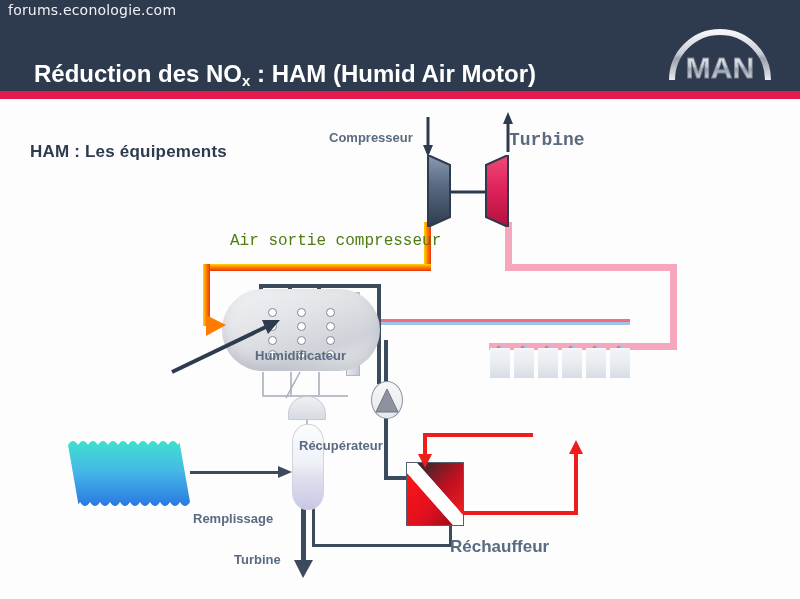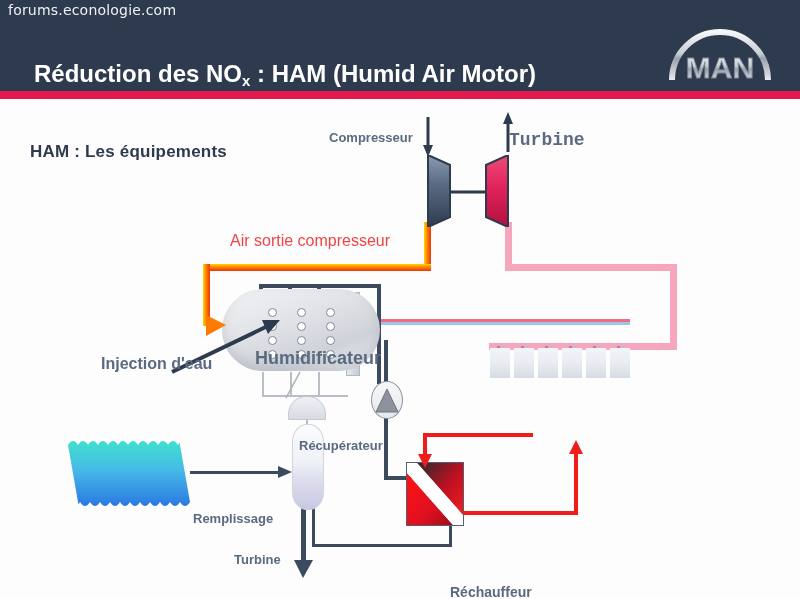--- a/index.html
+++ b/index.html
@@ -20,21 +20,21 @@
 
   
   #man-logo{position:absolute;right:24px;top:16px;width:112px;height:66px;}
   #man-logo svg{display:block;}
 
   
   #subtitle{position:absolute;left:30px;top:142px;font-size:17px;font-weight:bold;
           color:#2e3b4e;letter-spacing:.2px;}
 
   .lbl{position:absolute;font-weight:bold;color:#5a6a80;white-space:nowrap;}
-  .lbl-plain{position:absolute;color:#ef4444;white-space:nowrap;font-weight:normal;}
+  .lbl-plain{position:absolute;color:#4d7c0f;white-space:nowrap;font-weight:normal;font-family:Liberation Mono, monospace;}
 
   
   .pipe{position:absolute;}
 
   
   .dk{background:#3c4a5e;}
   
   .rd{background:#ef1c1c;}
   
   .pk{background:#f6a7bd;}
@@ -289,20 +289,19 @@
     <polygon points="303,578 294,560 313,560" fill="#3c4a5e"></polygon>
 
     <polygon points="425,468 418,454 432,454" fill="#ef1c1c"></polygon>
 
     <polygon points="576,440 569,454 583,454" fill="#ef1c1c"></polygon>
   </svg>
 
   <div class="lbl" style="left:329px;top:130px;font-size:13px;">Compresseur</div>
   <div class="lbl" style="left:509px;top:130px;font-size:18px;font-family:Liberation Mono, monospace;">Turbine</div>
   <div class="lbl-plain" style="left:230px;top:232px;font-size:16px;">Air sortie compresseur</div>
-  <div class="lbl" style="left:101px;top:355px;font-size:16px;">Injection d'eau</div>
-  <div class="lbl" style="left:255px;top:348px;font-size:18px;">Humidificateur</div>
+  <div class="lbl" style="left:255px;top:348px;font-size:13px;">Humidificateur</div>
   <div class="lbl" style="left:259px;top:438px;font-size:13px;margin-left:40px;">Récupérateur</div>
   <div class="lbl" style="left:193px;top:511px;font-size:13px;">Remplissage</div>
   <div class="lbl" style="left:234px;top:552px;font-size:13px;">Turbine</div>
-  <div class="lbl" style="left:450px;top:537px;font-size:14px;margin-top:47px;">Réchauffeur</div>
+  <div class="lbl" style="left:450px;top:537px;font-size:17px;">Réchauffeur</div>
 
 </div>
 
 </body></html>

